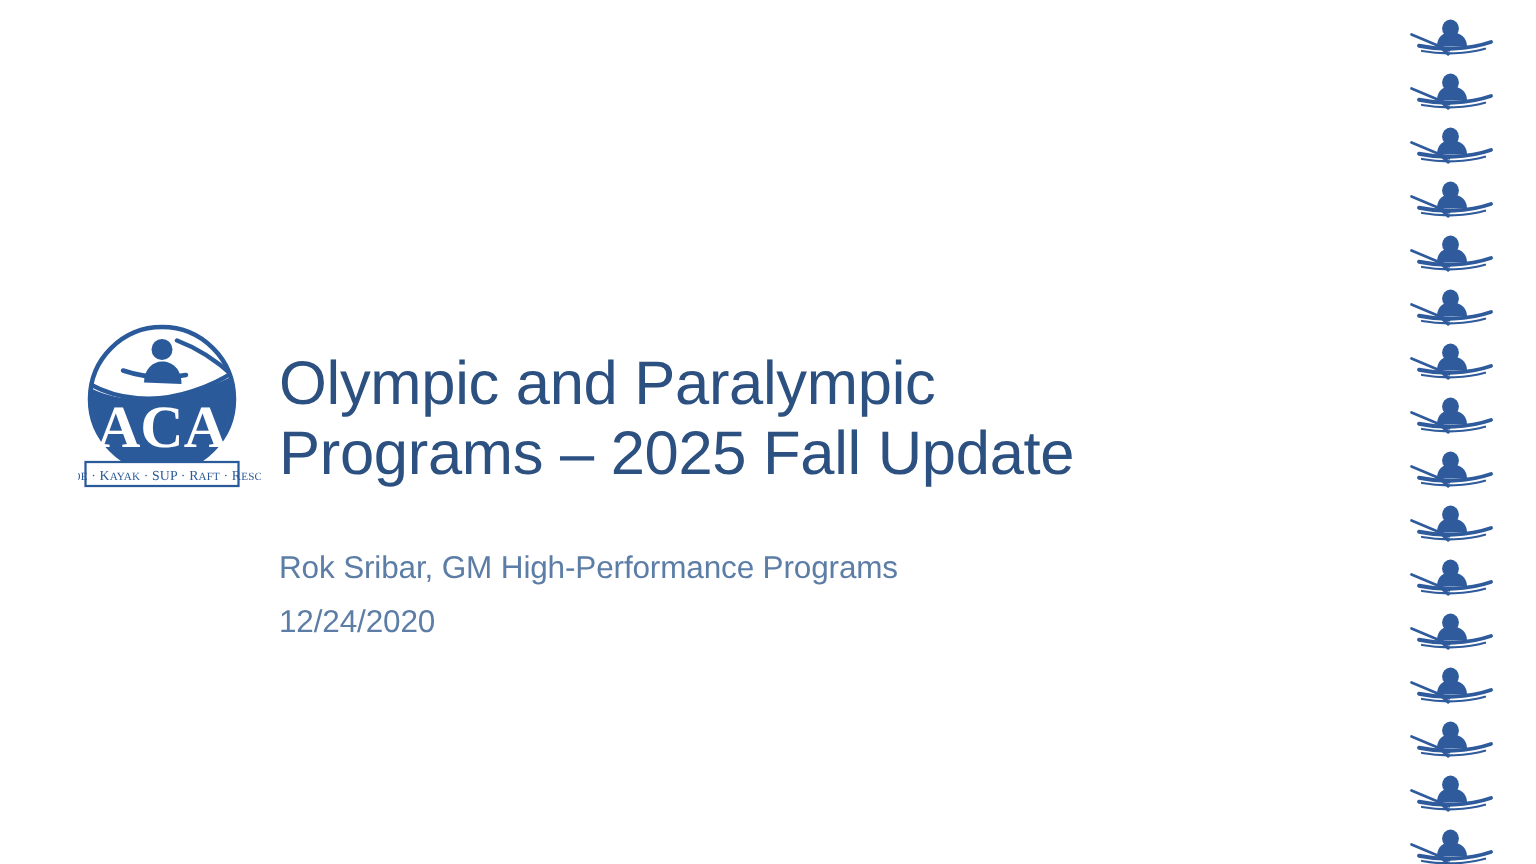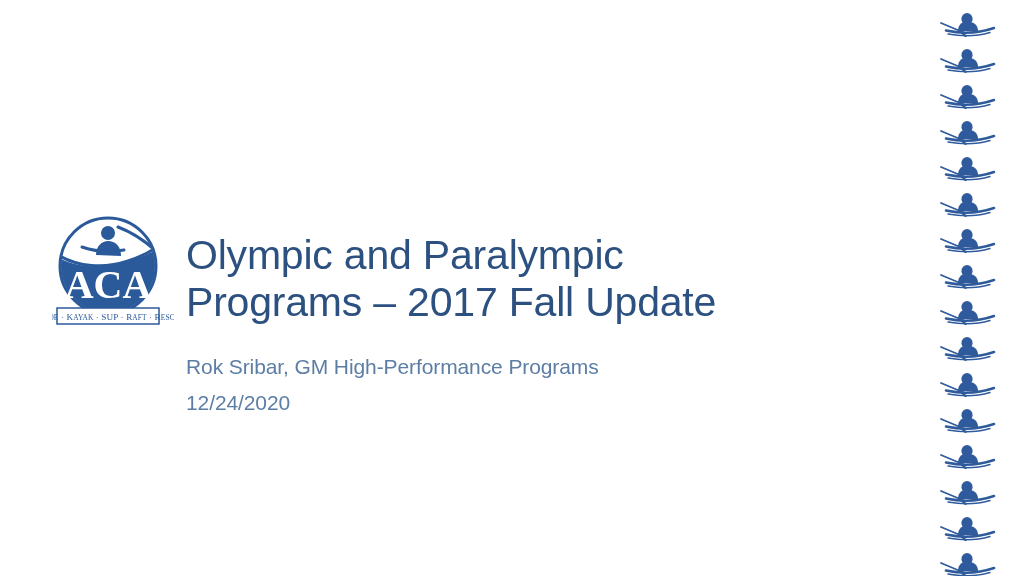--- a/index.html
+++ b/index.html
@@ -45,21 +45,21 @@
     font-family: "Liberation Sans", sans-serif;
     font-size: 41px;
     line-height: 47px;
     font-weight: 400;
     color: #2c5080;
     letter-spacing: -0.2px;
     white-space: pre-line;
     margin: 0;
   }
   #subtitle-group {
-    margin-top: 23px;
+    margin-top: 35px;
   }
   .subtitle-line {
     font-family: "Liberation Sans", sans-serif;
     font-size: 21px;
     line-height: 36px;
     font-weight: 400;
     color: #5c7da5;
     letter-spacing: -0.1px;
     margin: 0;
   }
@@ -114,21 +114,21 @@
 
       <text x="56" y="83" text-anchor="middle" font-family="'Liberation Serif', serif" font-size="40" font-weight="bold" fill="#ffffff">ACA</text>
 
       <rect x="5" y="93" width="102" height="16" fill="#ffffff" stroke="#2b5a9b" stroke-width="1.5"></rect>
       <text x="56" y="105" text-anchor="middle" font-family="'Liberation Serif', serif" font-size="9.2" letter-spacing="0.1" fill="#2b5a9b">C<tspan font-size="7.4">ANOE</tspan> · K<tspan font-size="7.4">AYAK</tspan> · SUP · R<tspan font-size="7.4">AFT</tspan> · R<tspan font-size="7.4">ESCUE</tspan></text>
     </svg>
   </div>
 
   <div id="text-block">
     <h1 id="slide-title">Olympic and Paralympic
-Programs – 2017 Fall Update</h1>
+Programs – 2025 Fall Update</h1>
     <div id="subtitle-group">
       <p class="subtitle-line">Rok Sribar, GM High-Performance Programs</p>
       <p class="subtitle-line">12/24/2020</p>
     </div>
   </div>
 
   <div id="kayaker-strip">
       <div class="kayaker-icon" style="top: 10px;">
         <svg viewBox="0 0 62 30" xmlns="http://www.w3.org/2000/svg">
           <g fill="#2f5b9c">

